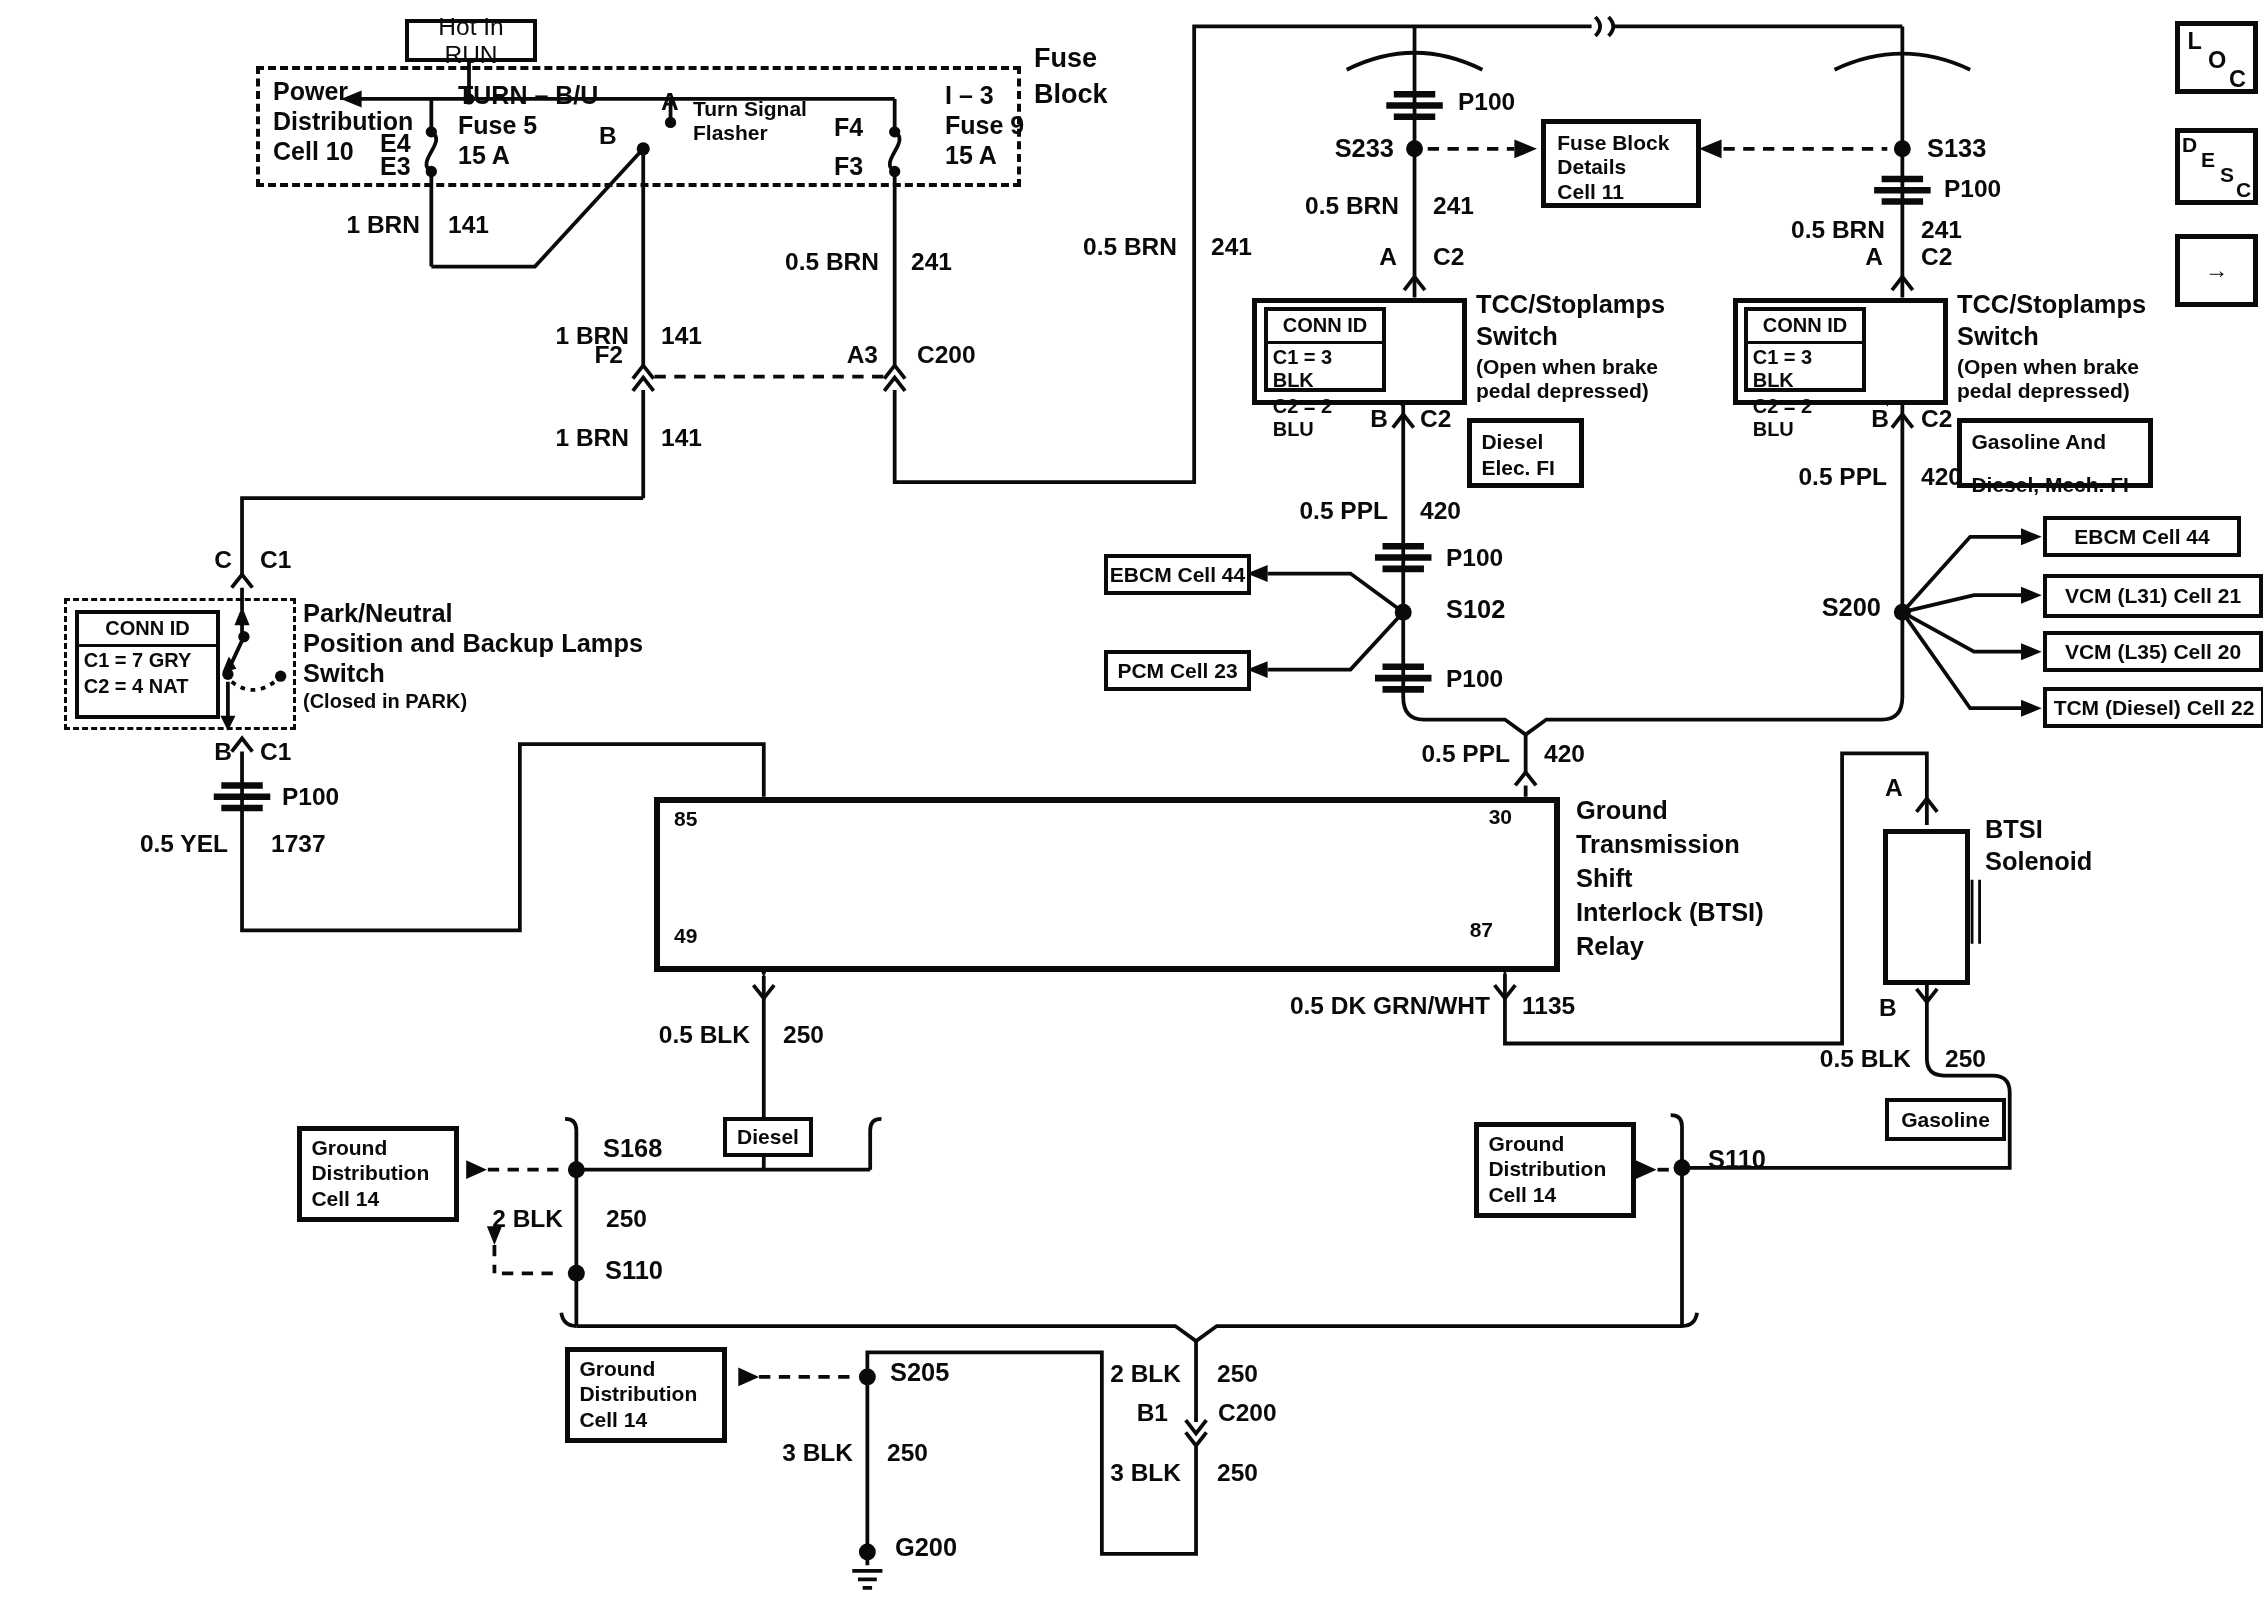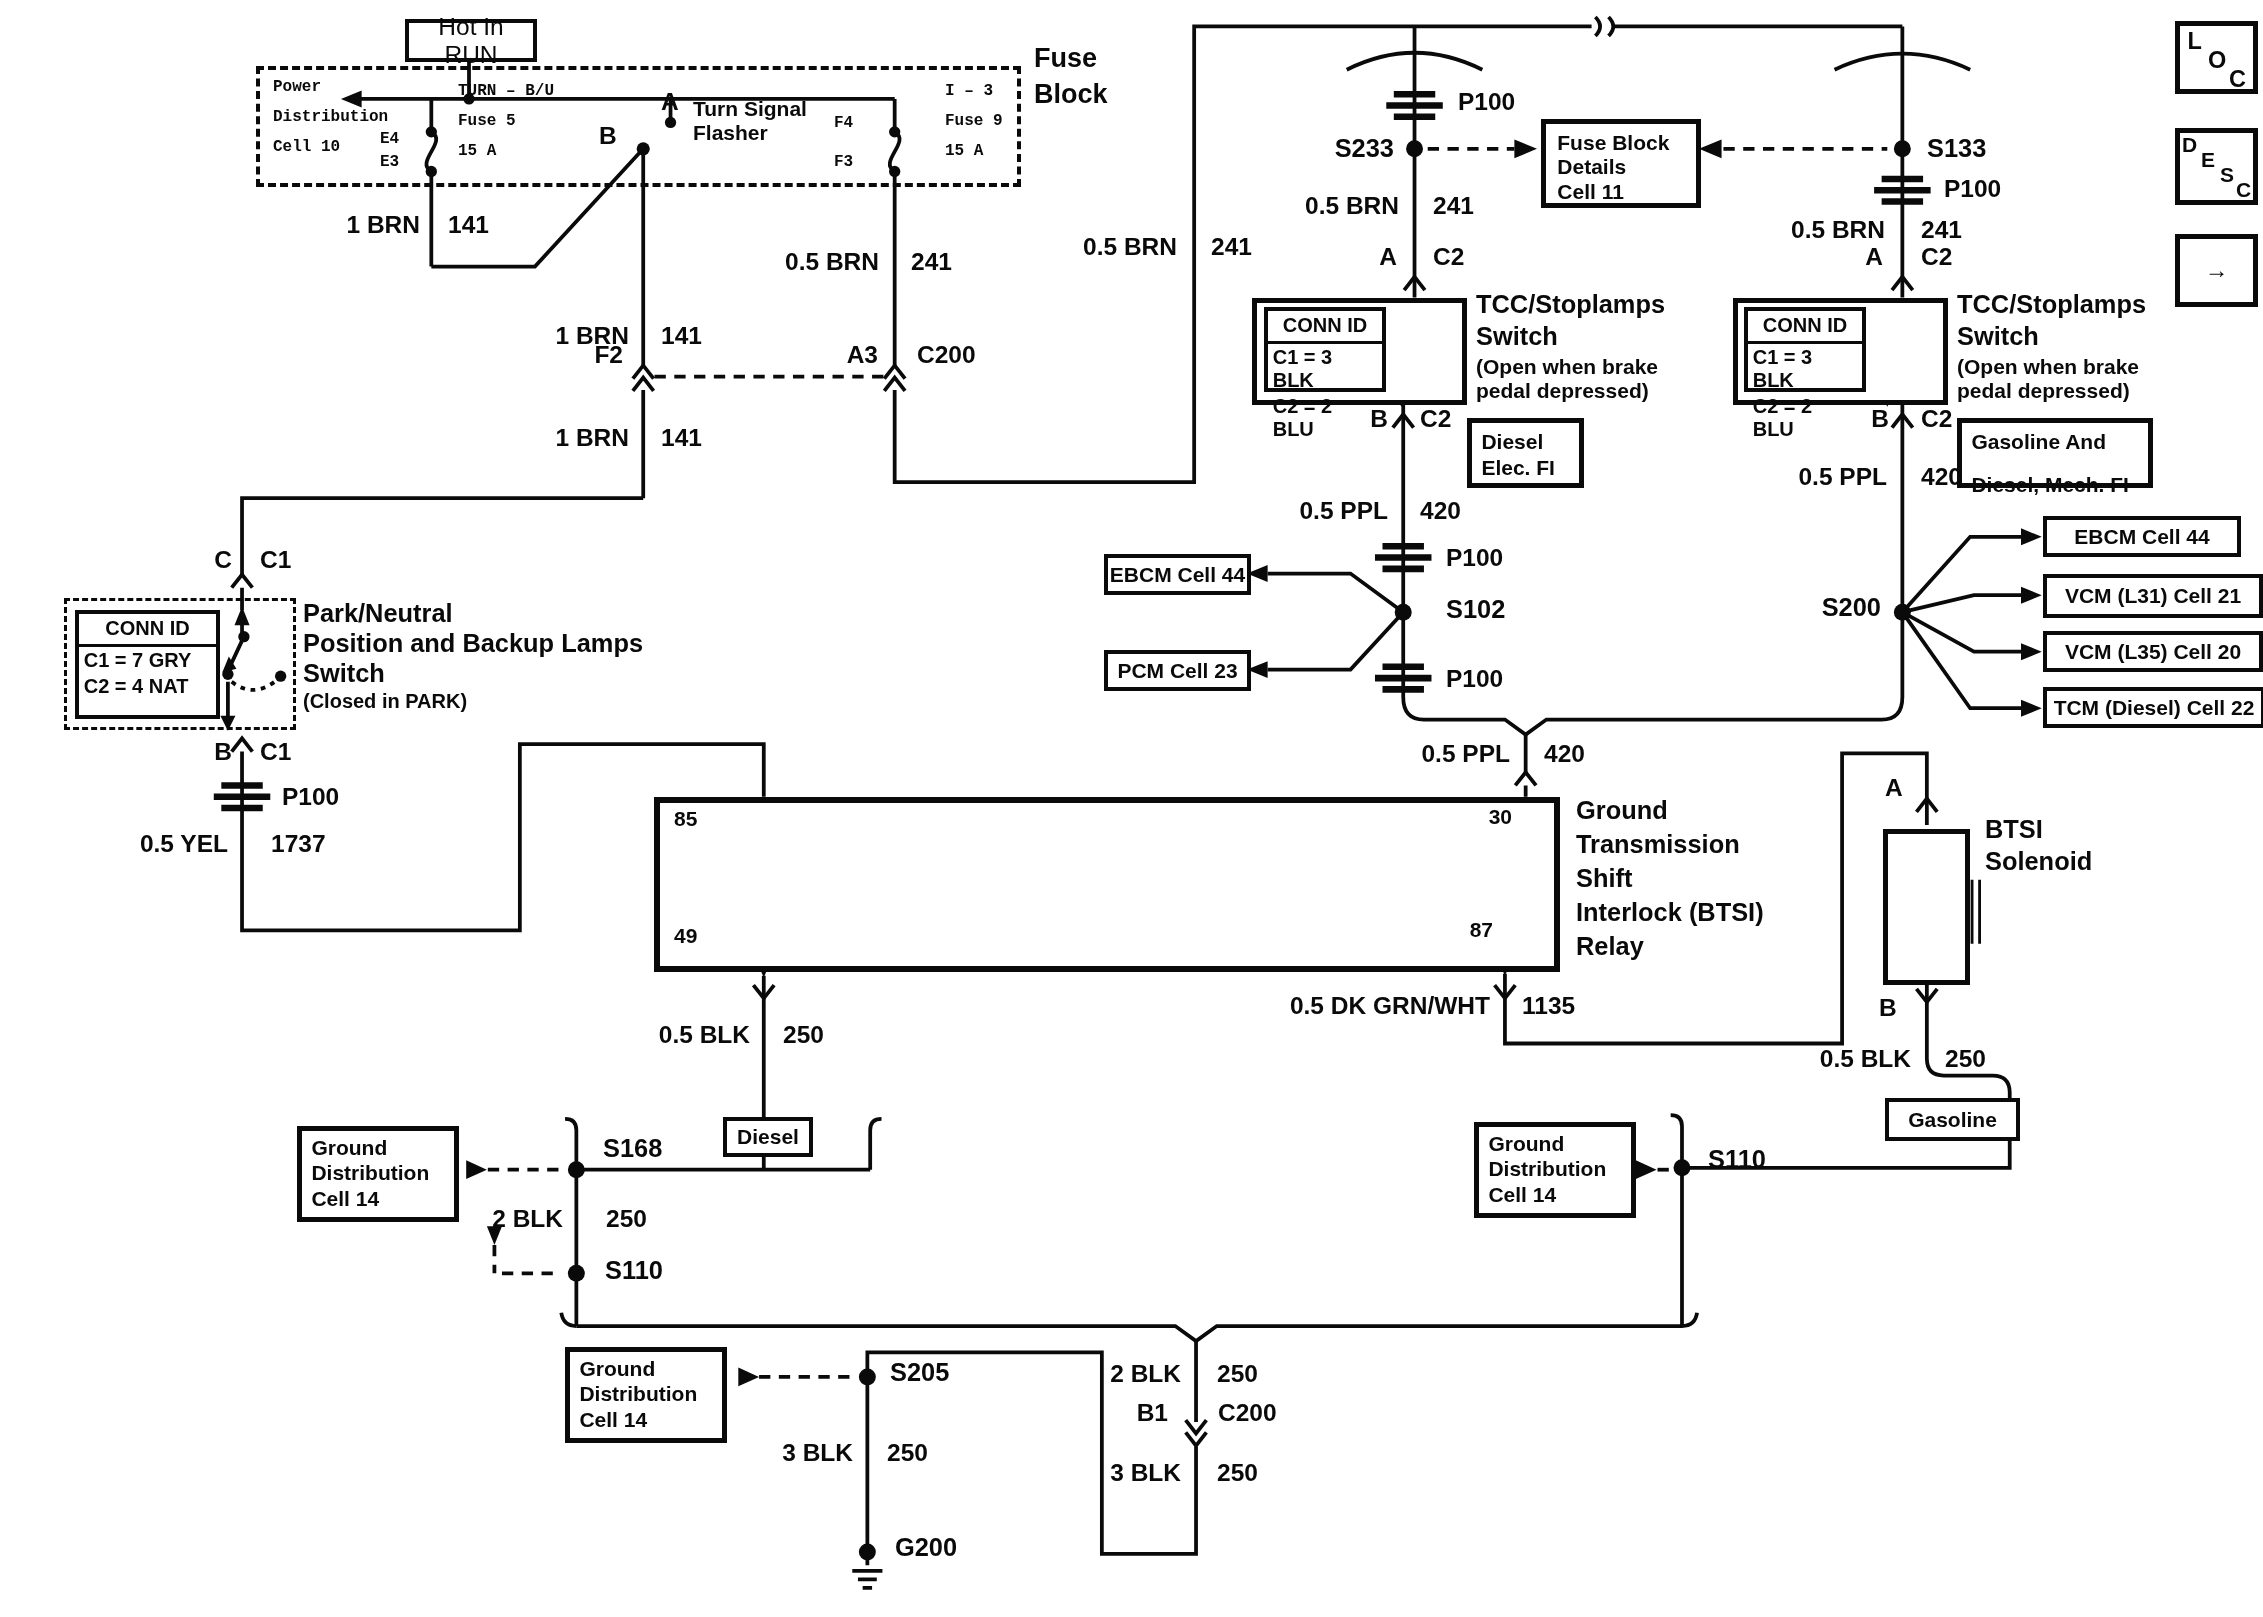--- a/index.html
+++ b/index.html
@@ -4,21 +4,21 @@
 <style>
   html,body{margin:0;padding:0;background:#fff;}
   #stage{position:relative;width:2264px;height:1618px;background:#fff;
          font-family:"Liberation Sans","DejaVu Sans",sans-serif;color:#0a0a0a;overflow:hidden;}
   svg{position:absolute;left:0;top:0;}
   .lbl{position:absolute;white-space:nowrap;font-weight:bold;line-height:1;}
   .ra{transform:translateX(-100%);}
   .t29{font-size:27px;}
   .t27{font-size:25.4px;}
   .t26{font-size:24.5px;}
-  .t24{font-size:16px;font-family:Liberation Mono, monospace;}
+  .t24{font-size:25px;}
   .t22{font-size:21px;}
   .t21{font-size:20px;}
   .box{position:absolute;border:4.7px solid #0a0a0a;background:#fff;box-sizing:border-box;}
   .box.b6{border-width:5.6px;}
   .box.ctr{display:flex;align-items:center;justify-content:center;text-align:center;}
   .dashedbox{position:absolute;border:4.7px dashed #0a0a0a;box-sizing:border-box;}
   .connid{position:absolute;border:4.7px solid #0a0a0a;background:#fff;box-sizing:border-box;}
   .connid .hd{font-weight:bold;text-align:center;border-bottom:3.8px solid #0a0a0a;padding:2.8px 0 3.8px;}
   .connid .rw{font-weight:bold;padding:2.8px 4.7px 0;}
   .btn{position:absolute;border:5.6px solid #0a0a0a;background:#fff;box-sizing:border-box;cursor:pointer;}
@@ -413,21 +413,21 @@
 <div class="lbl t26 ra" style="left:563px;top:1207px">2 BLK</div>
 <div class="lbl t26" style="left:606px;top:1207px">250</div>
 <div class="lbl t27" style="left:605px;top:1258px">S110</div>
 
 <div class="box b6" style="left:1474px;top:1122px;width:162px;height:96px">
   <div class="lbl t22" style="position:relative;left:9.4px;top:5.6px;margin-bottom:4.7px">Ground</div>
   <div class="lbl t22" style="position:relative;left:9.4px;top:5.6px;margin-bottom:4.7px">Distribution</div>
   <div class="lbl t22" style="position:relative;left:9.4px;top:5.6px">Cell 14</div>
 </div>
 <div class="lbl t27" style="left:1708px;top:1147px">S110</div>
-<div class="box ctr" style="left:1885px;top:1098px;width:135px;height:43px">
+<div class="box ctr" style="left:1885px;top:1098px;width:121px;height:43px">
   <span class="t22" style="font-weight:bold">Gasoline</span>
 </div>
 
 <div class="lbl t26 ra" style="left:1181px;top:1362px">2 BLK</div>
 <div class="lbl t26" style="left:1217px;top:1362px">250</div>
 <div class="lbl t26 ra" style="left:1168px;top:1401px">B1</div>
 <div class="lbl t26" style="left:1218px;top:1401px">C200</div>
 <div class="lbl t26 ra" style="left:1181px;top:1461px">3 BLK</div>
 <div class="lbl t26" style="left:1217px;top:1461px">250</div>
 <div class="box b6" style="left:565px;top:1347px;width:162px;height:96px">

